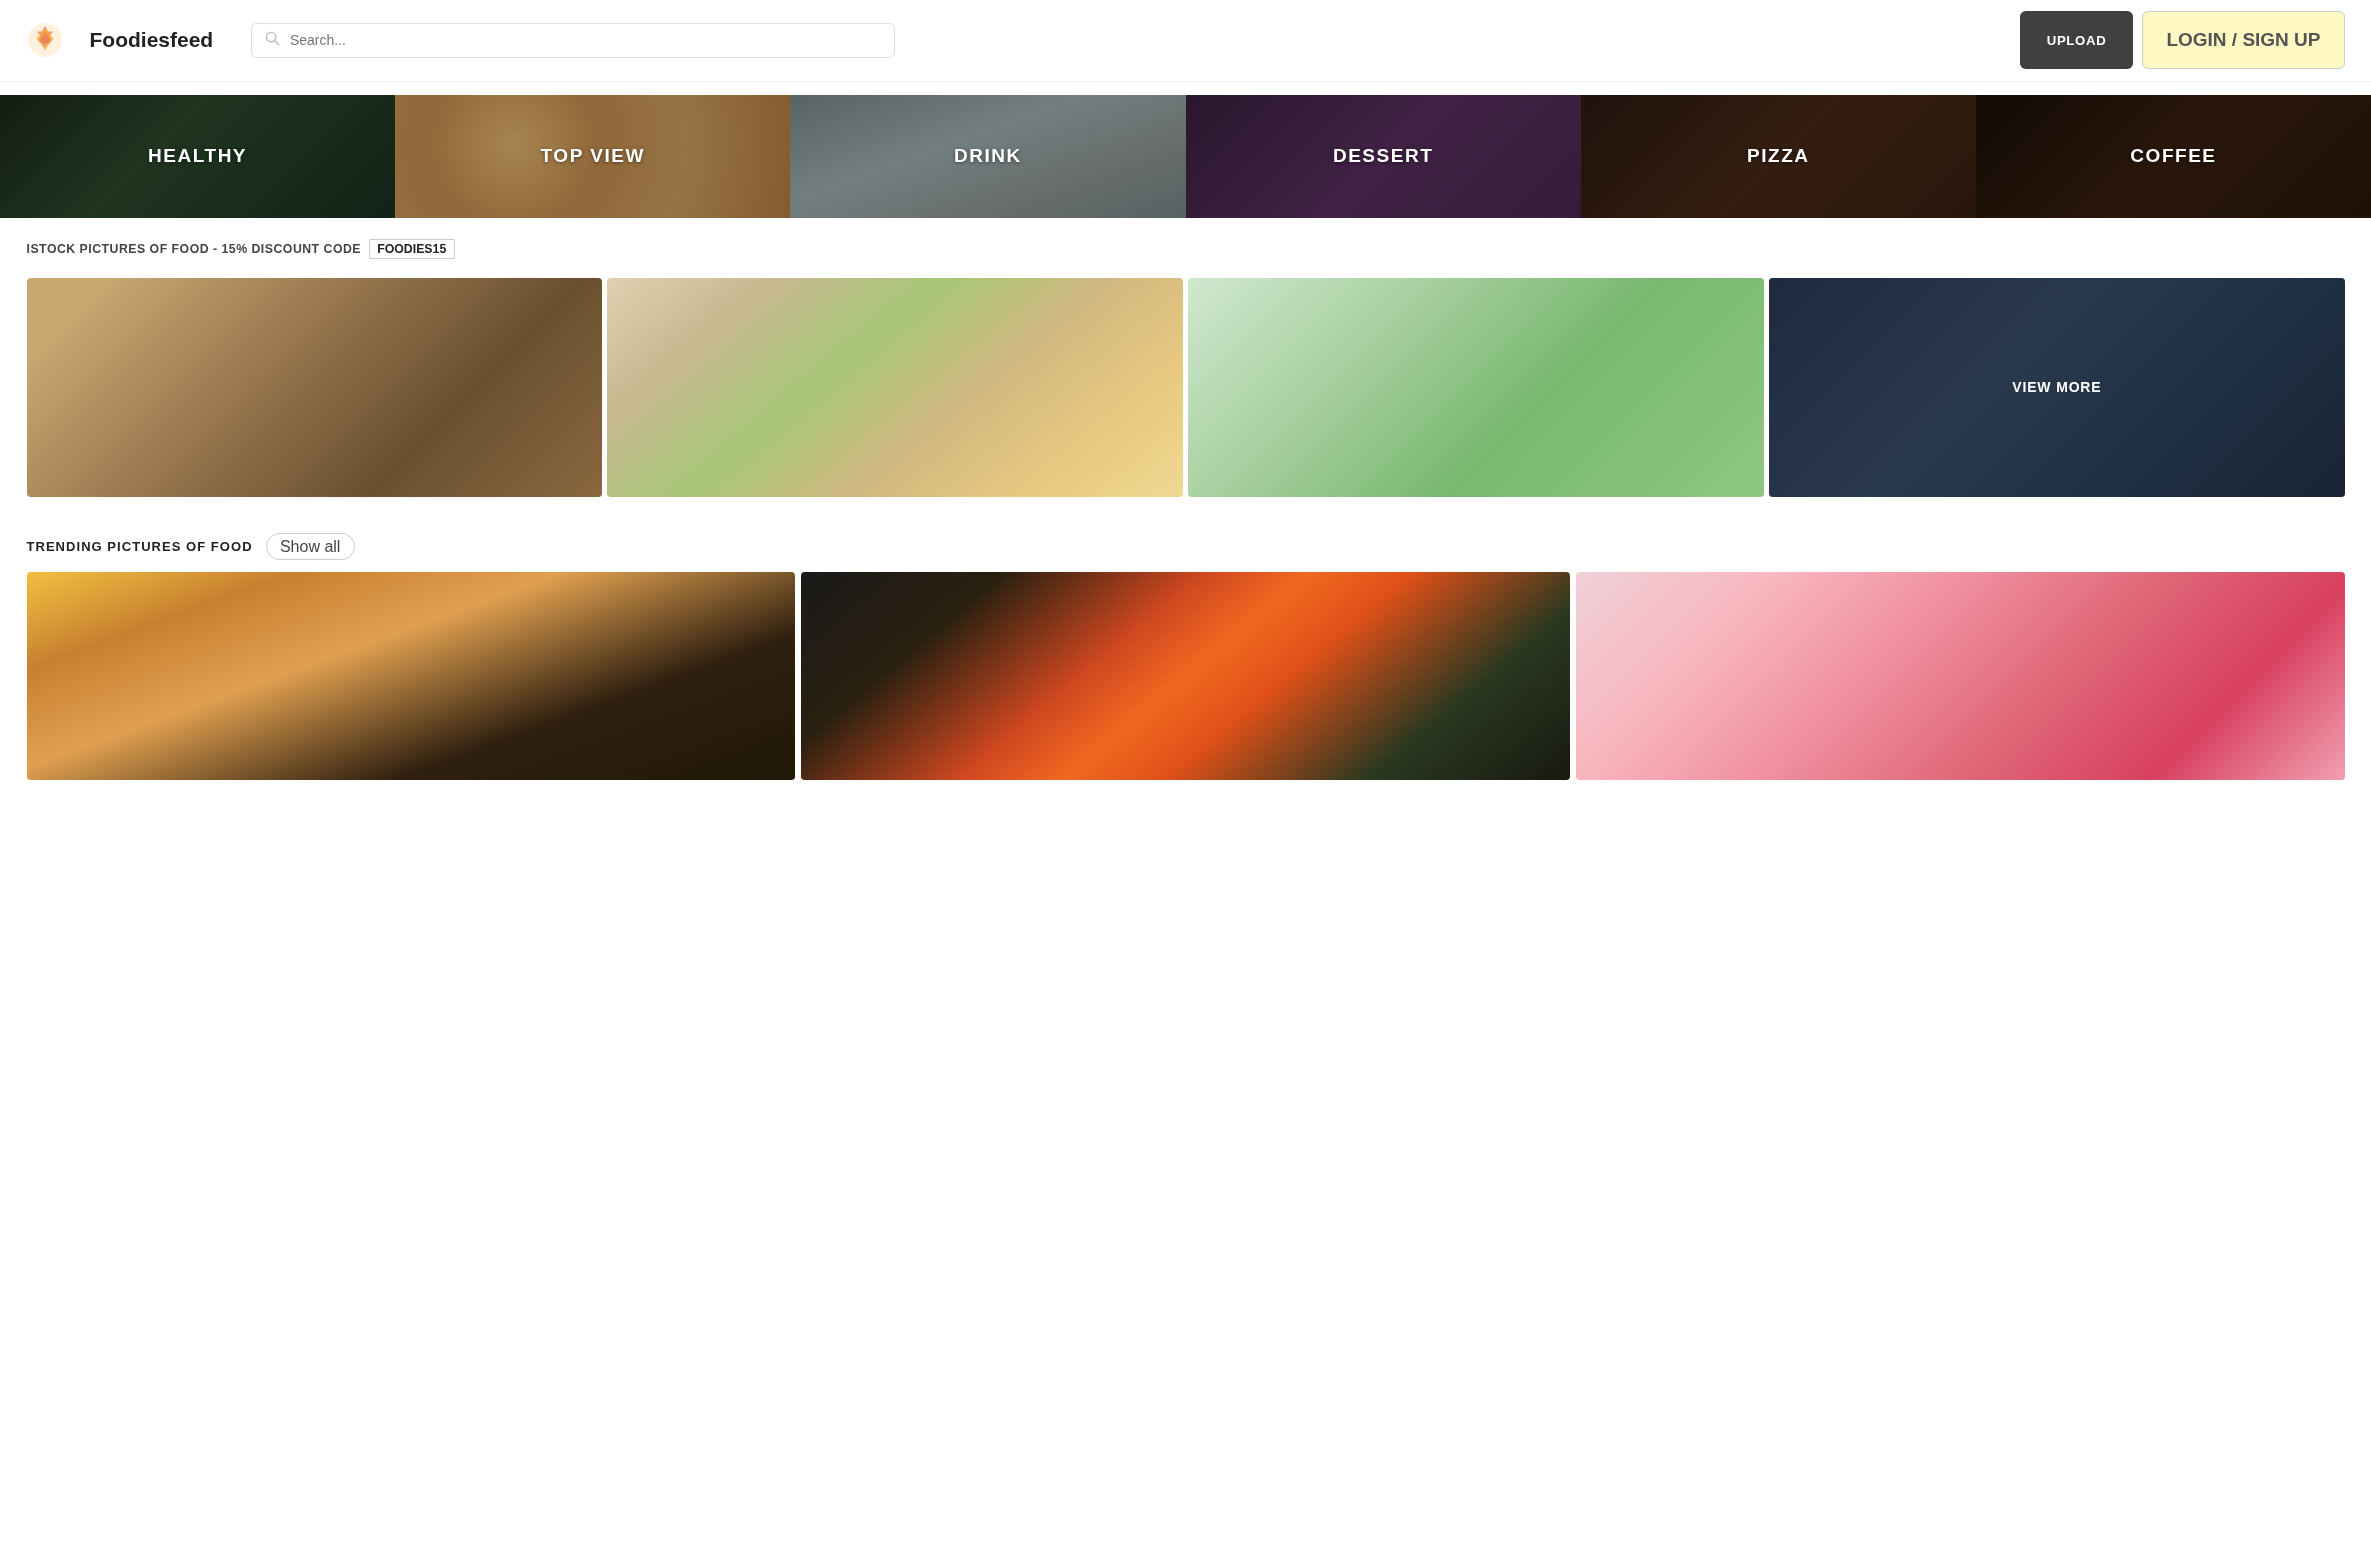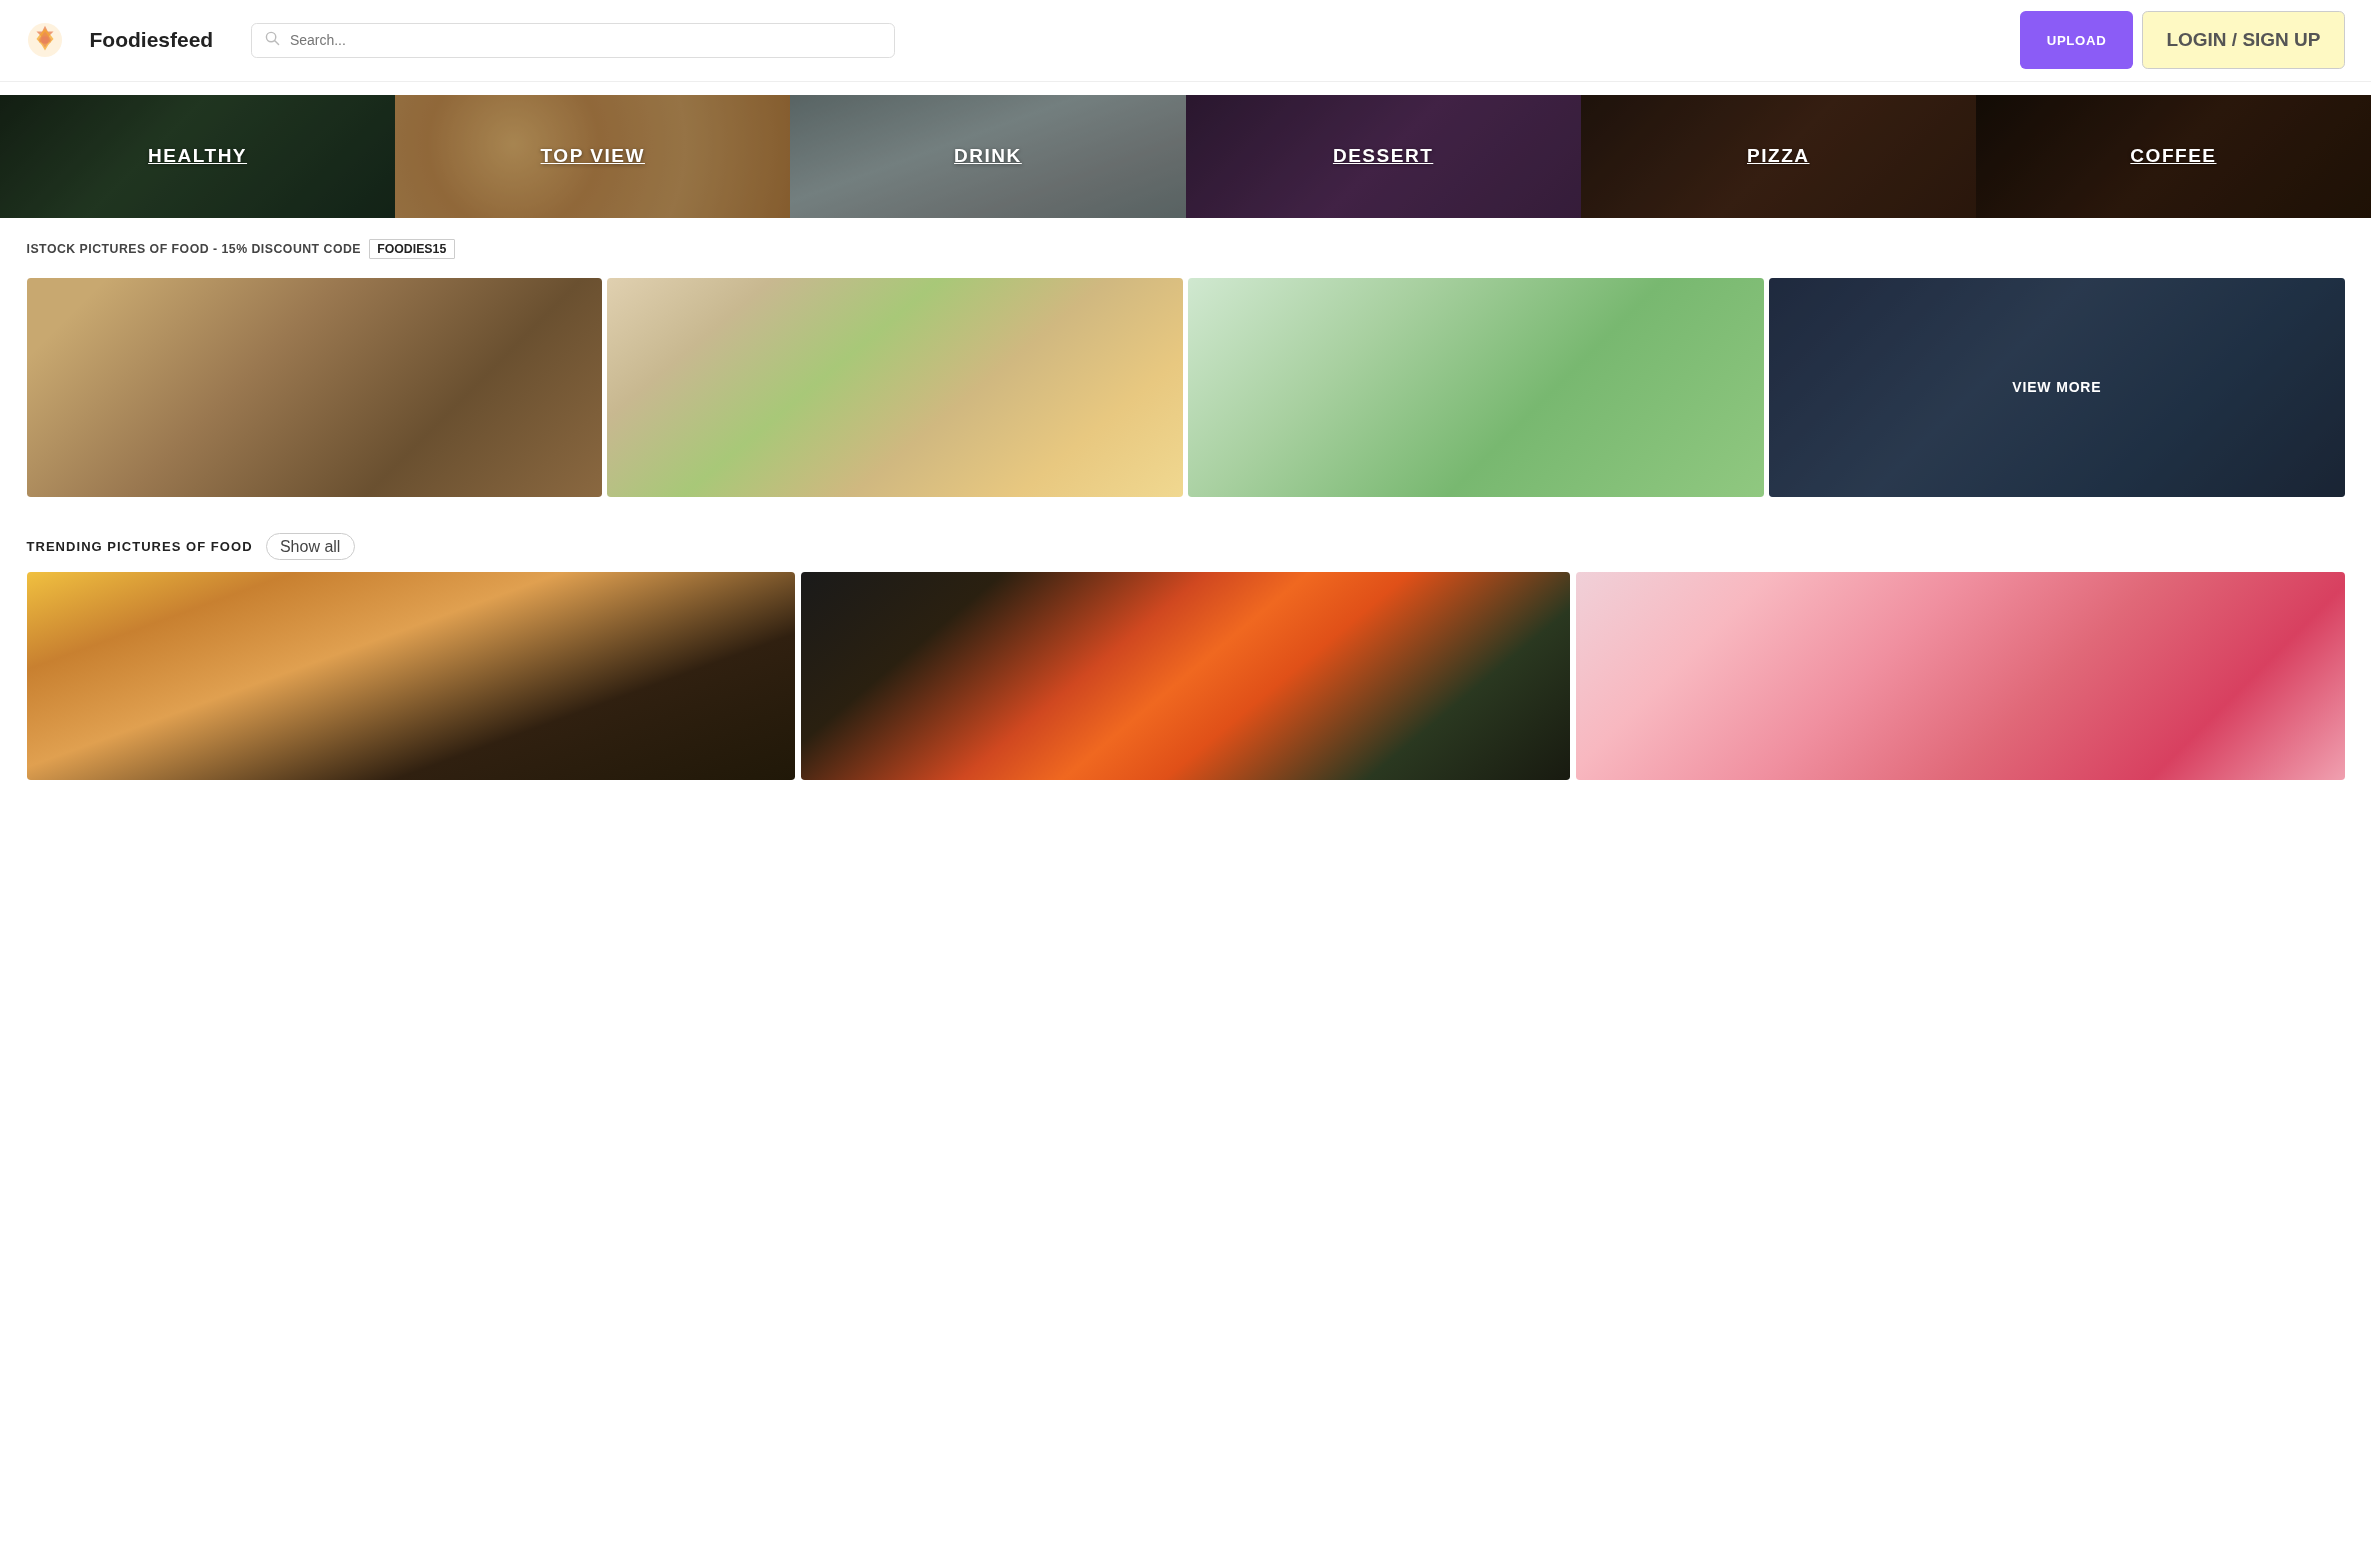--- a/index.html
+++ b/index.html
@@ -53,21 +53,21 @@
       flex: 1;
       background: transparent;
     }
     .header-right {
       display: flex;
       gap: 9.5px;
       margin-left: auto;
       flex-shrink: 0;
     }
     .btn-upload {
-      background: #8b5cf6;
+      background: #404040;
       color: #fff;
       border: none;
       border-radius: 5.7px;
       padding: 9.5px 26.5px;
       font-size: 13.2px;
       font-weight: 700;
       letter-spacing: 0.05em;
       cursor: pointer;
     }
     .btn-login {
@@ -119,21 +119,20 @@
       display: flex;
       align-items: center;
       justify-content: center;
     }
     .category-label {
       color: #fff;
       font-size: 19px;
       font-weight: 700;
       letter-spacing: 0.08em;
       text-shadow: 0 0.9px 3.8px rgba(0,0,0,0.5);
-      text-decoration: underline;
     }
 
     
     .istock-banner {
       padding: 21px 26.5px 9.5px 26.5px;
       display: flex;
       align-items: center;
       gap: 7.6px;
     }
     .istock-text {

